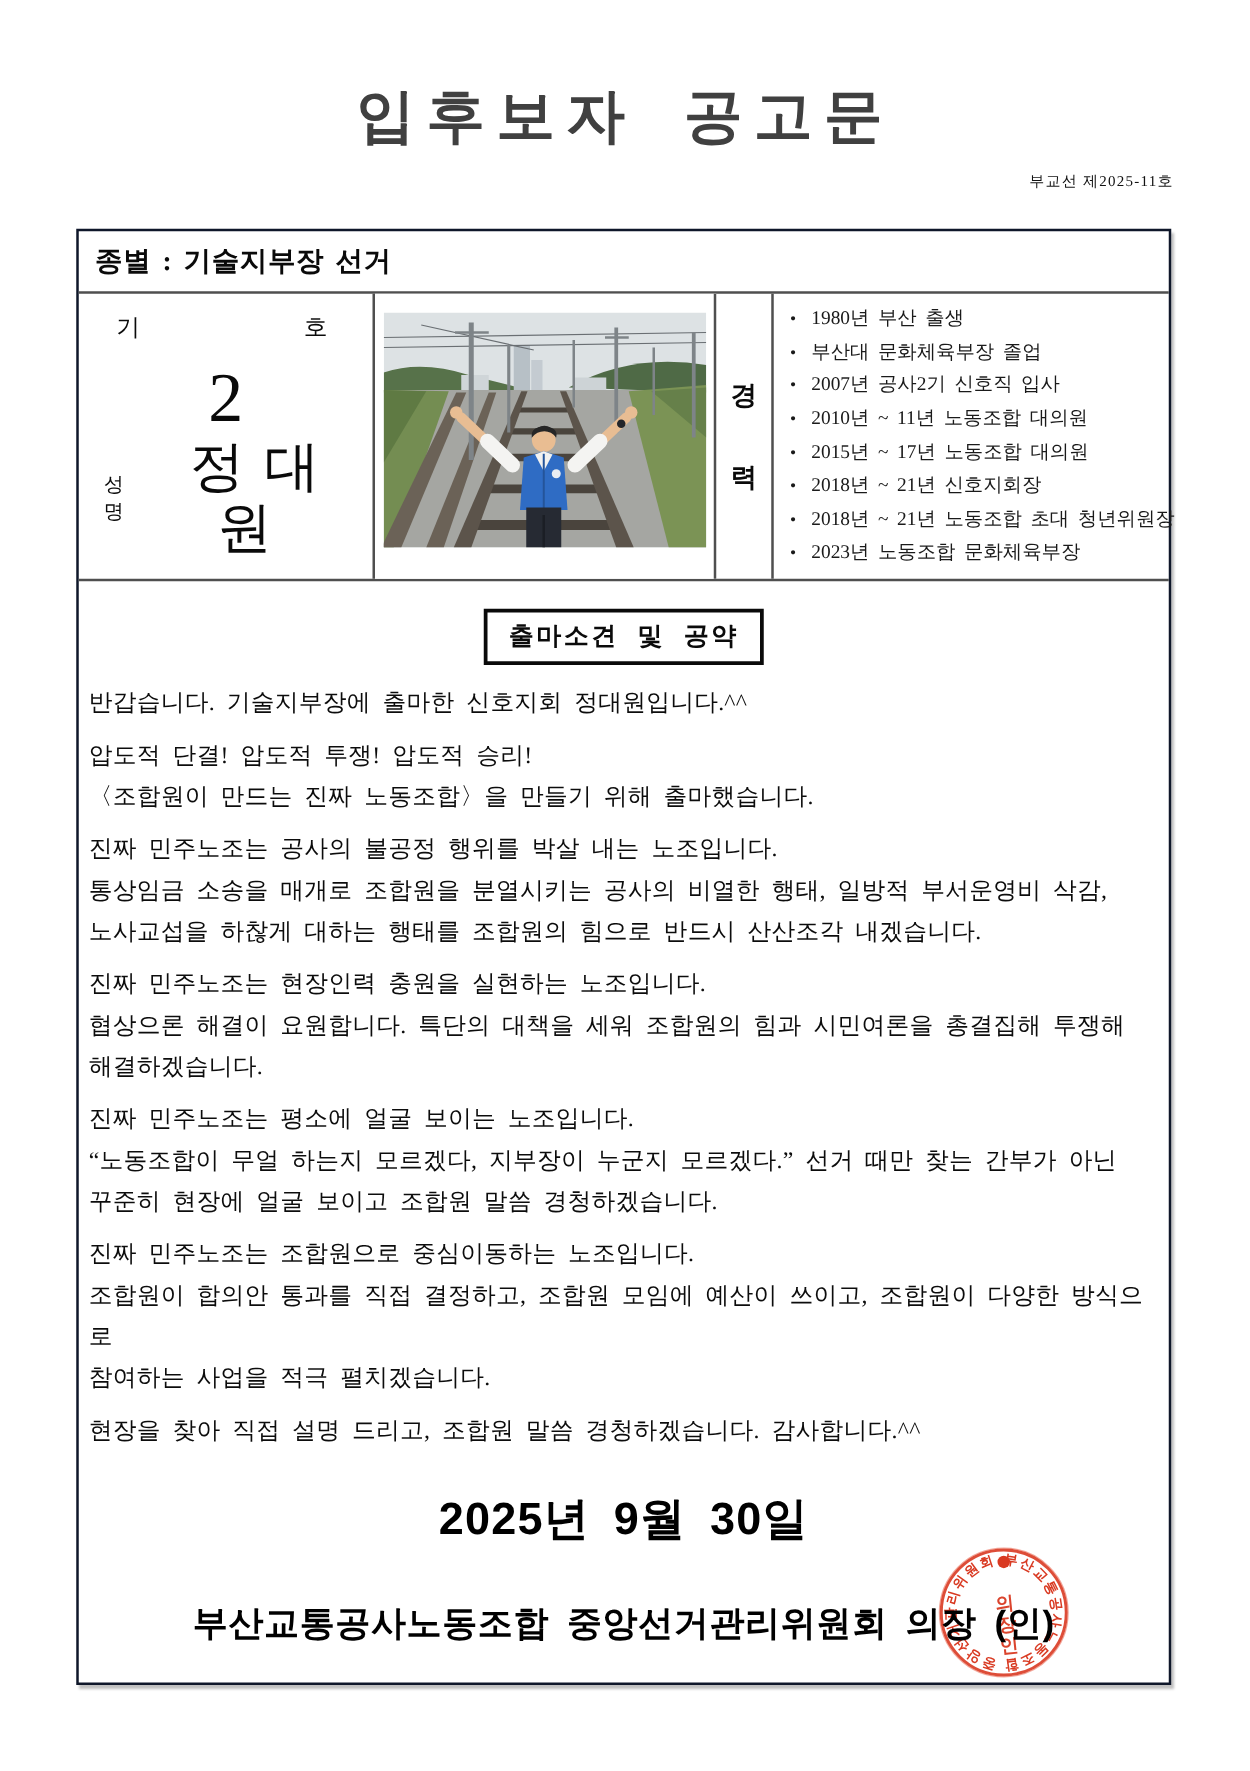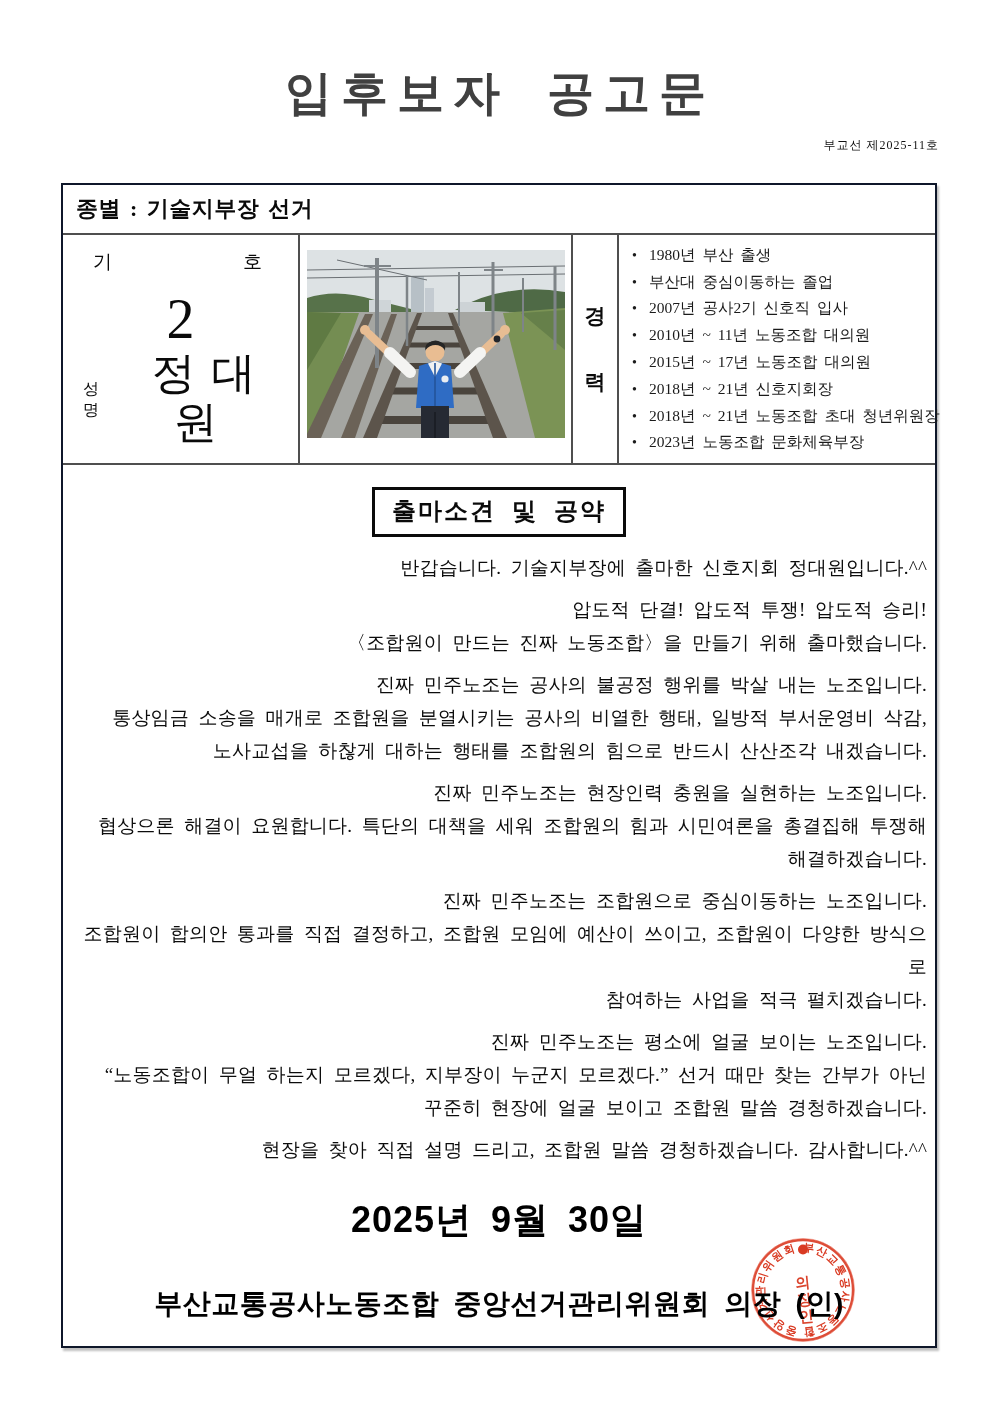--- a/index.html
+++ b/index.html
@@ -48,25 +48,25 @@
   .cell-career{
     flex:1;display:flex;flex-direction:column;justify-content:center;
     padding:8px 6px 8px 13px;box-sizing:border-box;
   }
   .career-item{display:flex;align-items:baseline;font-size:15.5px;line-height:25.8px;word-spacing:3px;white-space:nowrap;color:#1a1a1a;}
   .career-item .bullet{flex:0 0 17px;font-size:14px;color:#1a1a1a;}
   .row-statement{flex:1;position:relative;padding:20px 8px 0 8px;box-sizing:border-box;}
   .heading-wrap{text-align:center;margin-top:2px;}
   .statement-heading{
     display:inline-block;border:3px solid #0a0a0a;padding:5px 17px 7px 17px;
-    font-weight:bold;font-size:24px;letter-spacing:2px;word-spacing:8px;background:#fff;
+    font-weight:bold;font-size:20px;letter-spacing:2px;word-spacing:8px;background:#fff;
   }
   .paras{margin-top:14px;font-size:19px;color:#0c0c0c;}
   .para{margin-bottom:9px;}
-  .pline{line-height:33px;word-spacing:4.5px;letter-spacing:0.2px;text-align:right;}
+  .pline{line-height:33px;word-spacing:4.5px;letter-spacing:0.2px;}
   .date-line{
     text-align:center;margin-top:30px;font-family:"Liberation Sans","DejaVu Sans",sans-serif;
     font-weight:900;font-size:36px;letter-spacing:1px;word-spacing:8px;color:#000;
   }
   .signature-line{
     position:relative;z-index:2;text-align:center;margin-top:40px;
     font-family:"Liberation Sans","DejaVu Sans",sans-serif;font-weight:900;font-size:28px;
     letter-spacing:0.5px;word-spacing:6px;color:#000;
   }
   .stamp{position:absolute;z-index:1;left:686px;top:771px;width:108px;height:108px;}
@@ -174,21 +174,21 @@
         <span>력</span>
       </div>
 
       <div class="cell-career">
           <div class="career-item">
             <span class="bullet">•</span>
             <span>1980년 부산 출생</span>
           </div>
           <div class="career-item">
             <span class="bullet">•</span>
-            <span>부산대 중심이동하는 졸업</span>
+            <span>부산대 문화체육부장 졸업</span>
           </div>
           <div class="career-item">
             <span class="bullet">•</span>
             <span>2007년 공사2기 신호직 입사</span>
           </div>
           <div class="career-item">
             <span class="bullet">•</span>
             <span>2010년 ~ 11년 노동조합 대의원</span>
           </div>
           <div class="career-item">
@@ -227,28 +227,28 @@
             <div class="pline">진짜 민주노조는 공사의 불공정 행위를 박살 내는 노조입니다.</div>
             <div class="pline">통상임금 소송을 매개로 조합원을 분열시키는 공사의 비열한 행태, 일방적 부서운영비 삭감,</div>
             <div class="pline">노사교섭을 하찮게 대하는 행태를 조합원의 힘으로 반드시 산산조각 내겠습니다.</div>
           </div>
           <div class="para">
             <div class="pline">진짜 민주노조는 현장인력 충원을 실현하는 노조입니다.</div>
             <div class="pline">협상으론 해결이 요원합니다. 특단의 대책을 세워 조합원의 힘과 시민여론을 총결집해 투쟁해</div>
             <div class="pline">해결하겠습니다.</div>
           </div>
           <div class="para">
+            <div class="pline">진짜 민주노조는 평소에 얼굴 보이는 노조입니다.</div>
+            <div class="pline">“노동조합이 무얼 하는지 모르겠다, 지부장이 누군지 모르겠다.”  선거 때만 찾는 간부가 아닌</div>
+            <div class="pline">꾸준히 현장에 얼굴 보이고 조합원 말씀 경청하겠습니다.</div>
+          </div>
+          <div class="para">
             <div class="pline">진짜 민주노조는 조합원으로 중심이동하는 노조입니다.</div>
             <div class="pline">조합원이 합의안 통과를 직접 결정하고, 조합원 모임에 예산이 쓰이고, 조합원이 다양한 방식으로</div>
             <div class="pline">참여하는 사업을 적극 펼치겠습니다.</div>
-          </div>
-          <div class="para">
-            <div class="pline">진짜 민주노조는 평소에 얼굴 보이는 노조입니다.</div>
-            <div class="pline">“노동조합이 무얼 하는지 모르겠다, 지부장이 누군지 모르겠다.”  선거 때만 찾는 간부가 아닌</div>
-            <div class="pline">꾸준히 현장에 얼굴 보이고 조합원 말씀 경청하겠습니다.</div>
           </div>
           <div class="para">
             <div class="pline">현장을 찾아 직접 설명 드리고, 조합원 말씀 경청하겠습니다. 감사합니다.^^</div>
           </div>
         </div>
 
       <div class="date-line">2025년 9월 30일</div>
 
       <div class="signature-line">부산교통공사노동조합 중앙선거관리위원회 의장 (인)</div>
 

